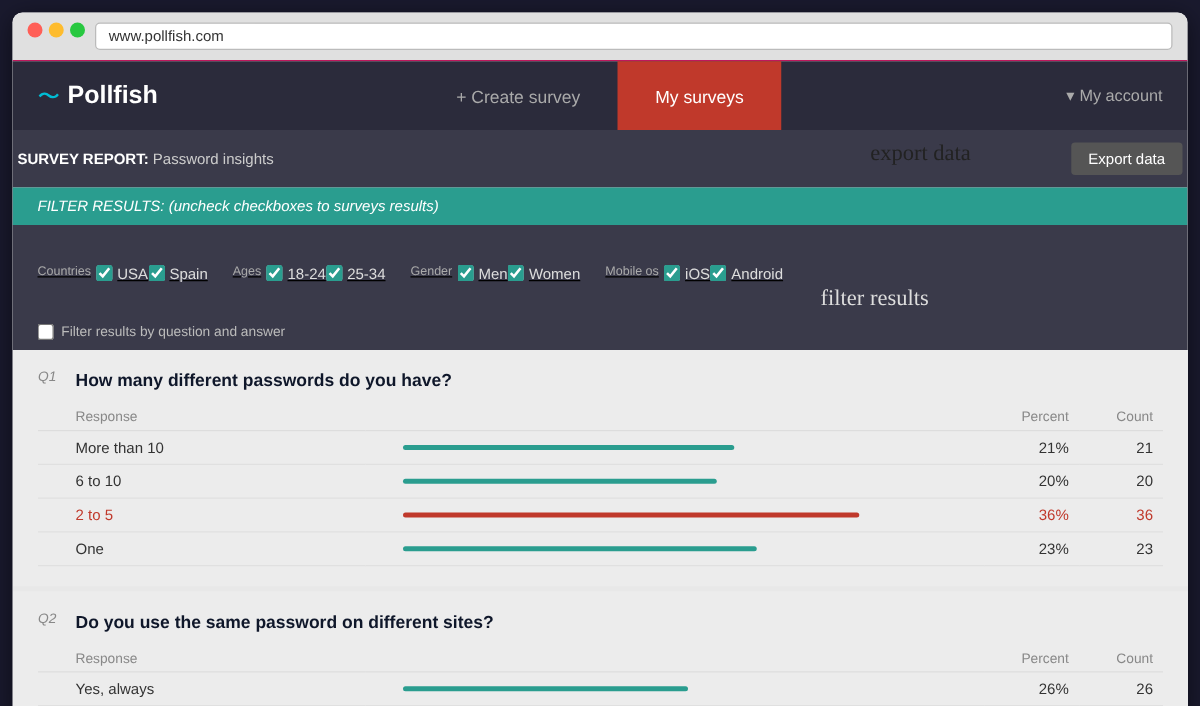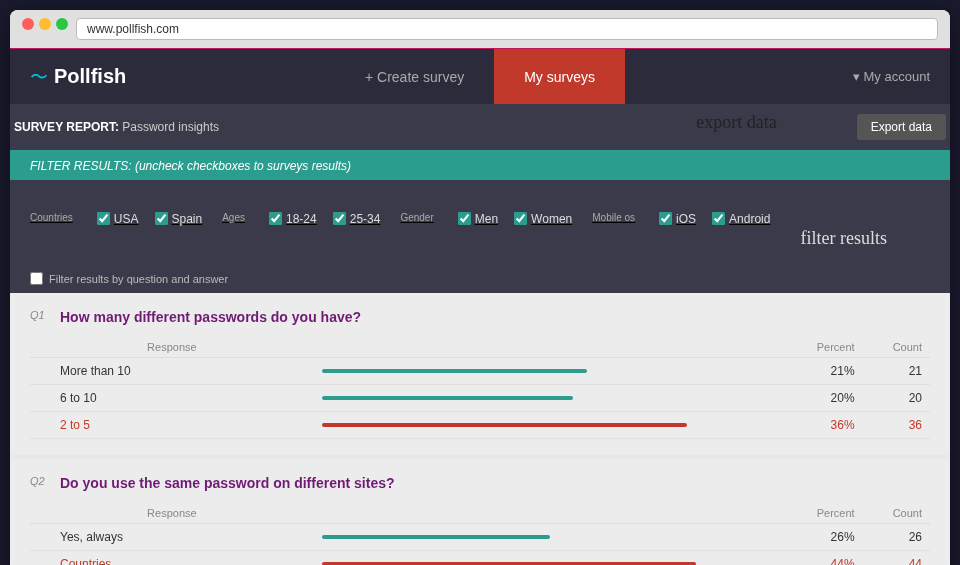--- a/index.html
+++ b/index.html
@@ -172,38 +172,37 @@
       flex-direction: row;
       gap: 4px;
       text-decoration: underline;
     }
     .filter-group-label {
       color: #aaa;
       font-size: 10px;
     }
     .filter-items {
       display: flex;
-      gap: 16px;
-      align-items: center;
-      margin-left: 20px;
+      gap: 0;
+      align-items: center;
     }
     .checkbox-item {
       display: flex;
       align-items: center;
       gap: 4px;
       color: #ddd;
       font-size: 12px;
     }
     .checkbox-item input[type="checkbox"] {
       accent-color: #2a9d8f;
       width: 13px;
       height: 13px;
     }
     .filter-answer-row {
-      margin-top: 23px;
+      margin-top: 10px;
       display: flex;
       align-items: center;
       gap: 6px;
     }
     .filter-answer-row input[type="checkbox"] {
       accent-color: #2a9d8f;
       width: 13px;
       height: 13px;
     }
     .filter-answer-label {
@@ -230,30 +229,30 @@
       margin-bottom: 12px;
     }
     .q-number {
       color: #888;
       font-size: 11px;
       font-style: italic;
       min-width: 20px;
     }
     .q-text {
       font-size: 14px;
-      color: #701a75;
+      color: #0f172a;
       font-weight: bold;
     }
     
     .response-table {
       width: 100%;
       border-collapse: collapse;
     }
     .response-table th {
-      text-align: center;
+      text-align: left;
       font-size: 11px;
       color: #888;
       font-weight: normal;
       padding: 4px 8px 4px 30px;
       border-bottom: 1px solid #ddd;
     }
     .response-table th.right {
       text-align: right;
       padding-right: 8px;
     }
@@ -445,20 +444,30 @@
           <tr style="color:#c0392b;">
             <td style="color:#c0392b;">2 to 5</td>
             <td class="bar-cell">
                 <div class="bar-container">
                   <div class="bar-fill red" style="width: 80%;"></div>
                 </div>
               </td>
             <td class="percent-cell" style="color:#c0392b;">36%</td>
             <td class="count-cell" style="color:#c0392b;">36</td>
           </tr>
+          <tr>
+            <td>One</td>
+            <td class="bar-cell">
+                <div class="bar-container">
+                  <div class="bar-fill" style="width: 62%;"></div>
+                </div>
+              </td>
+            <td class="percent-cell">23%</td>
+            <td class="count-cell">23</td>
+          </tr>
         </tbody>
       </table>
     </div>
 
     <div class="question-block">
       <div class="question-header">
         <span class="q-number">Q2</span>
         <span class="q-text">Do you use the same password on different sites?</span>
       </div>
       <table class="response-table">

